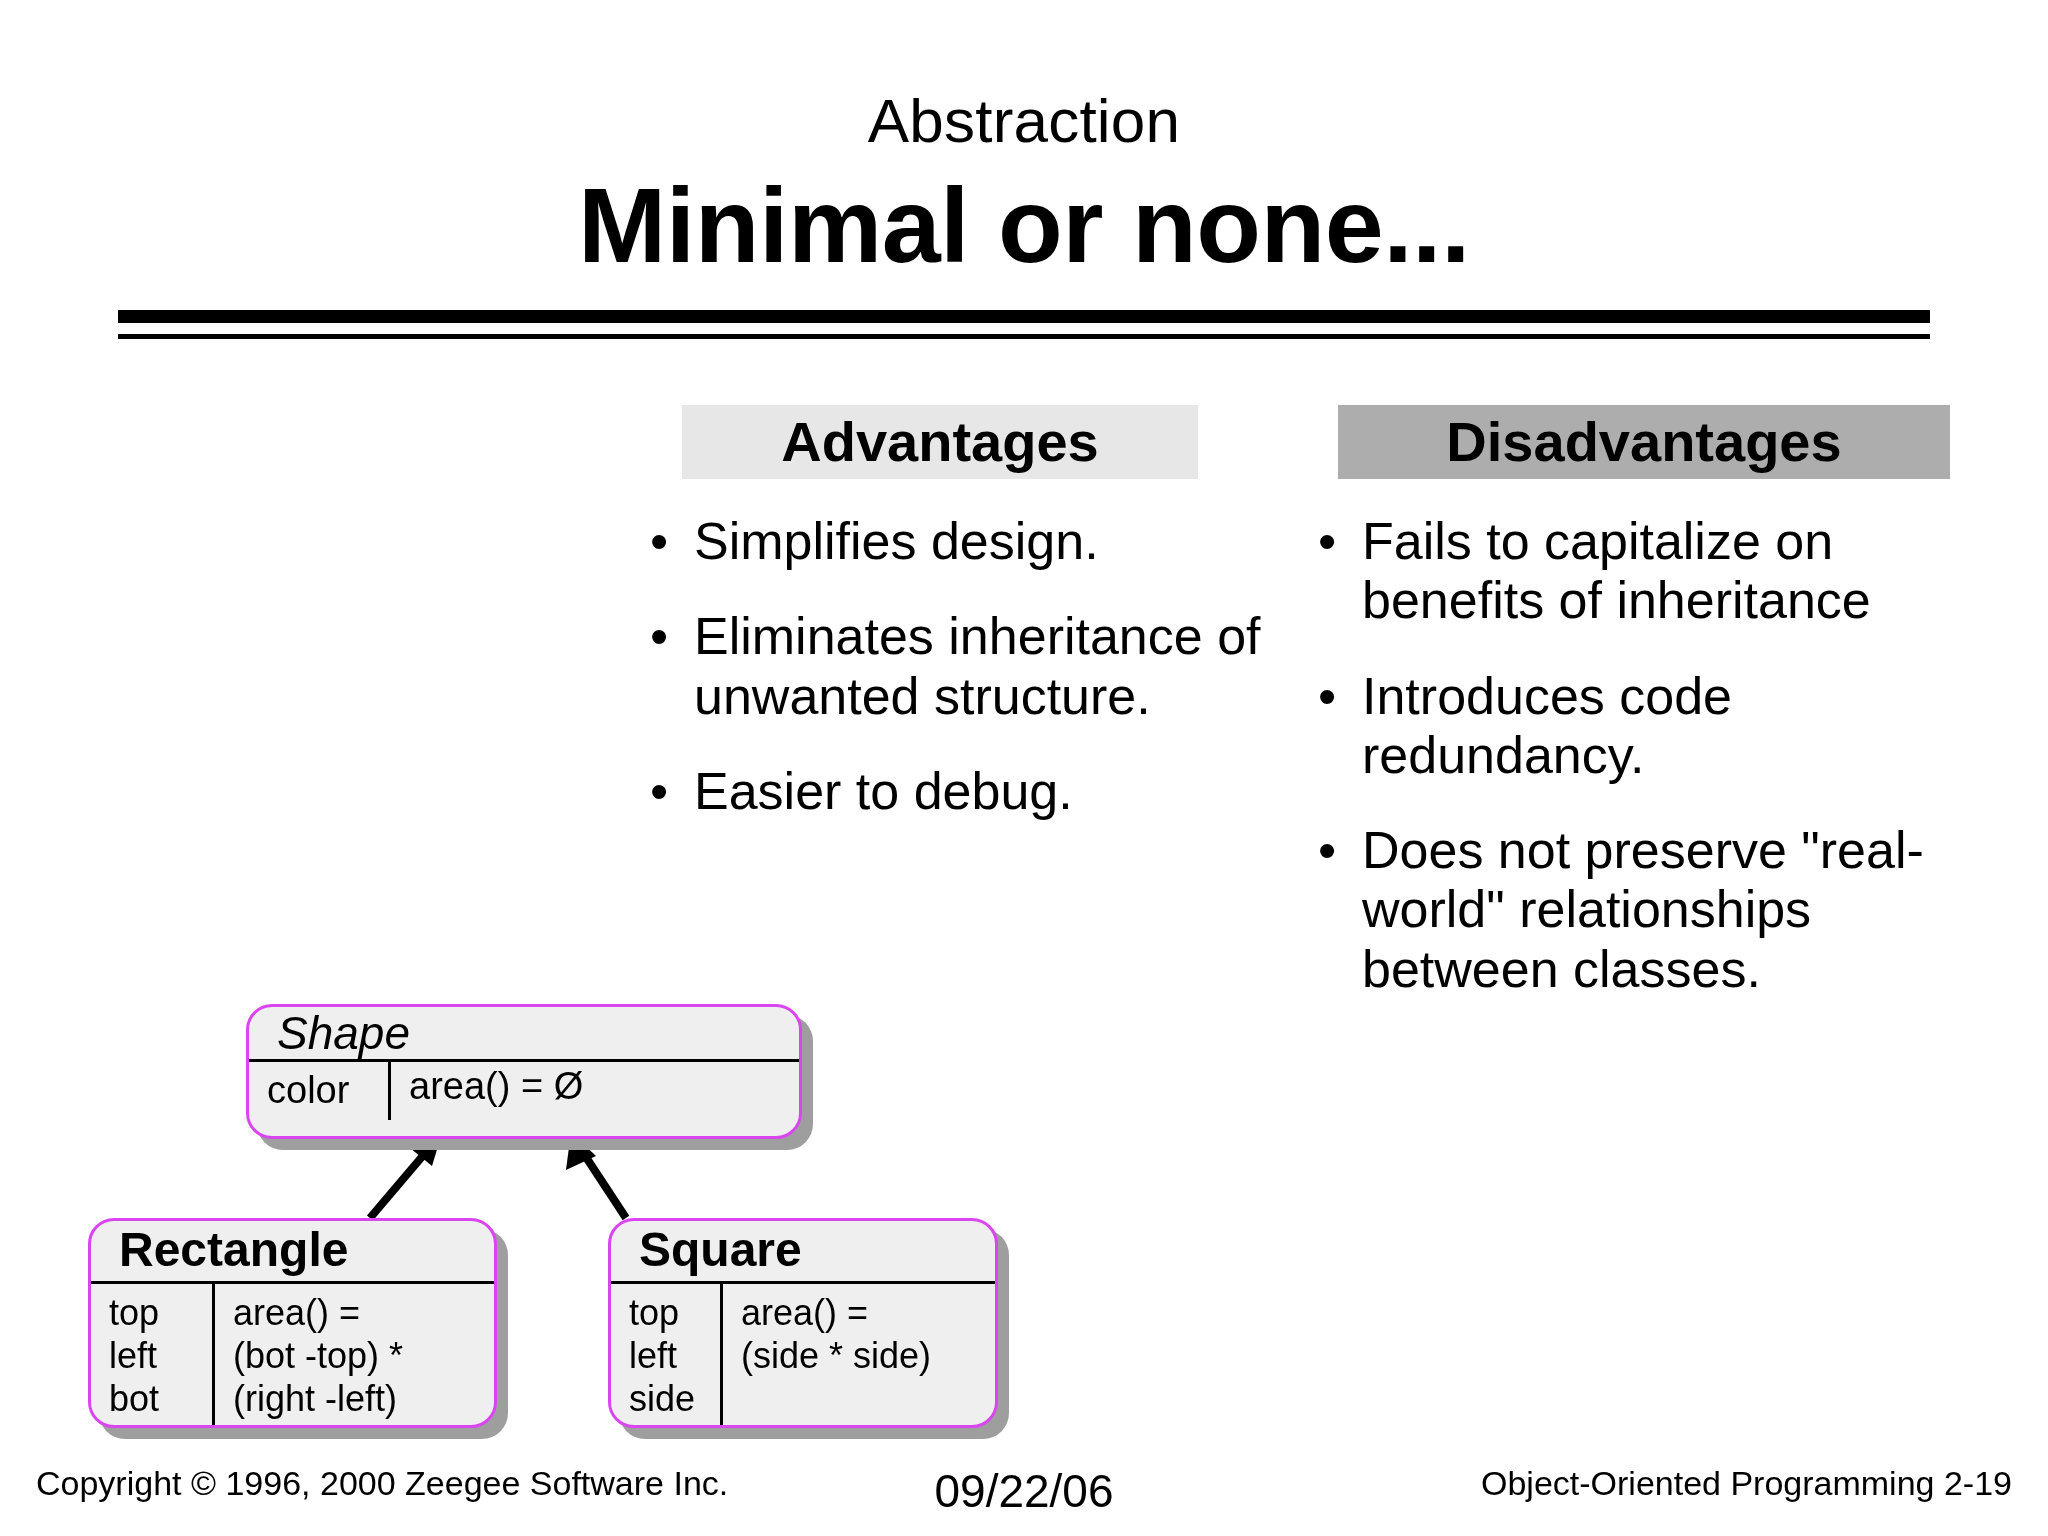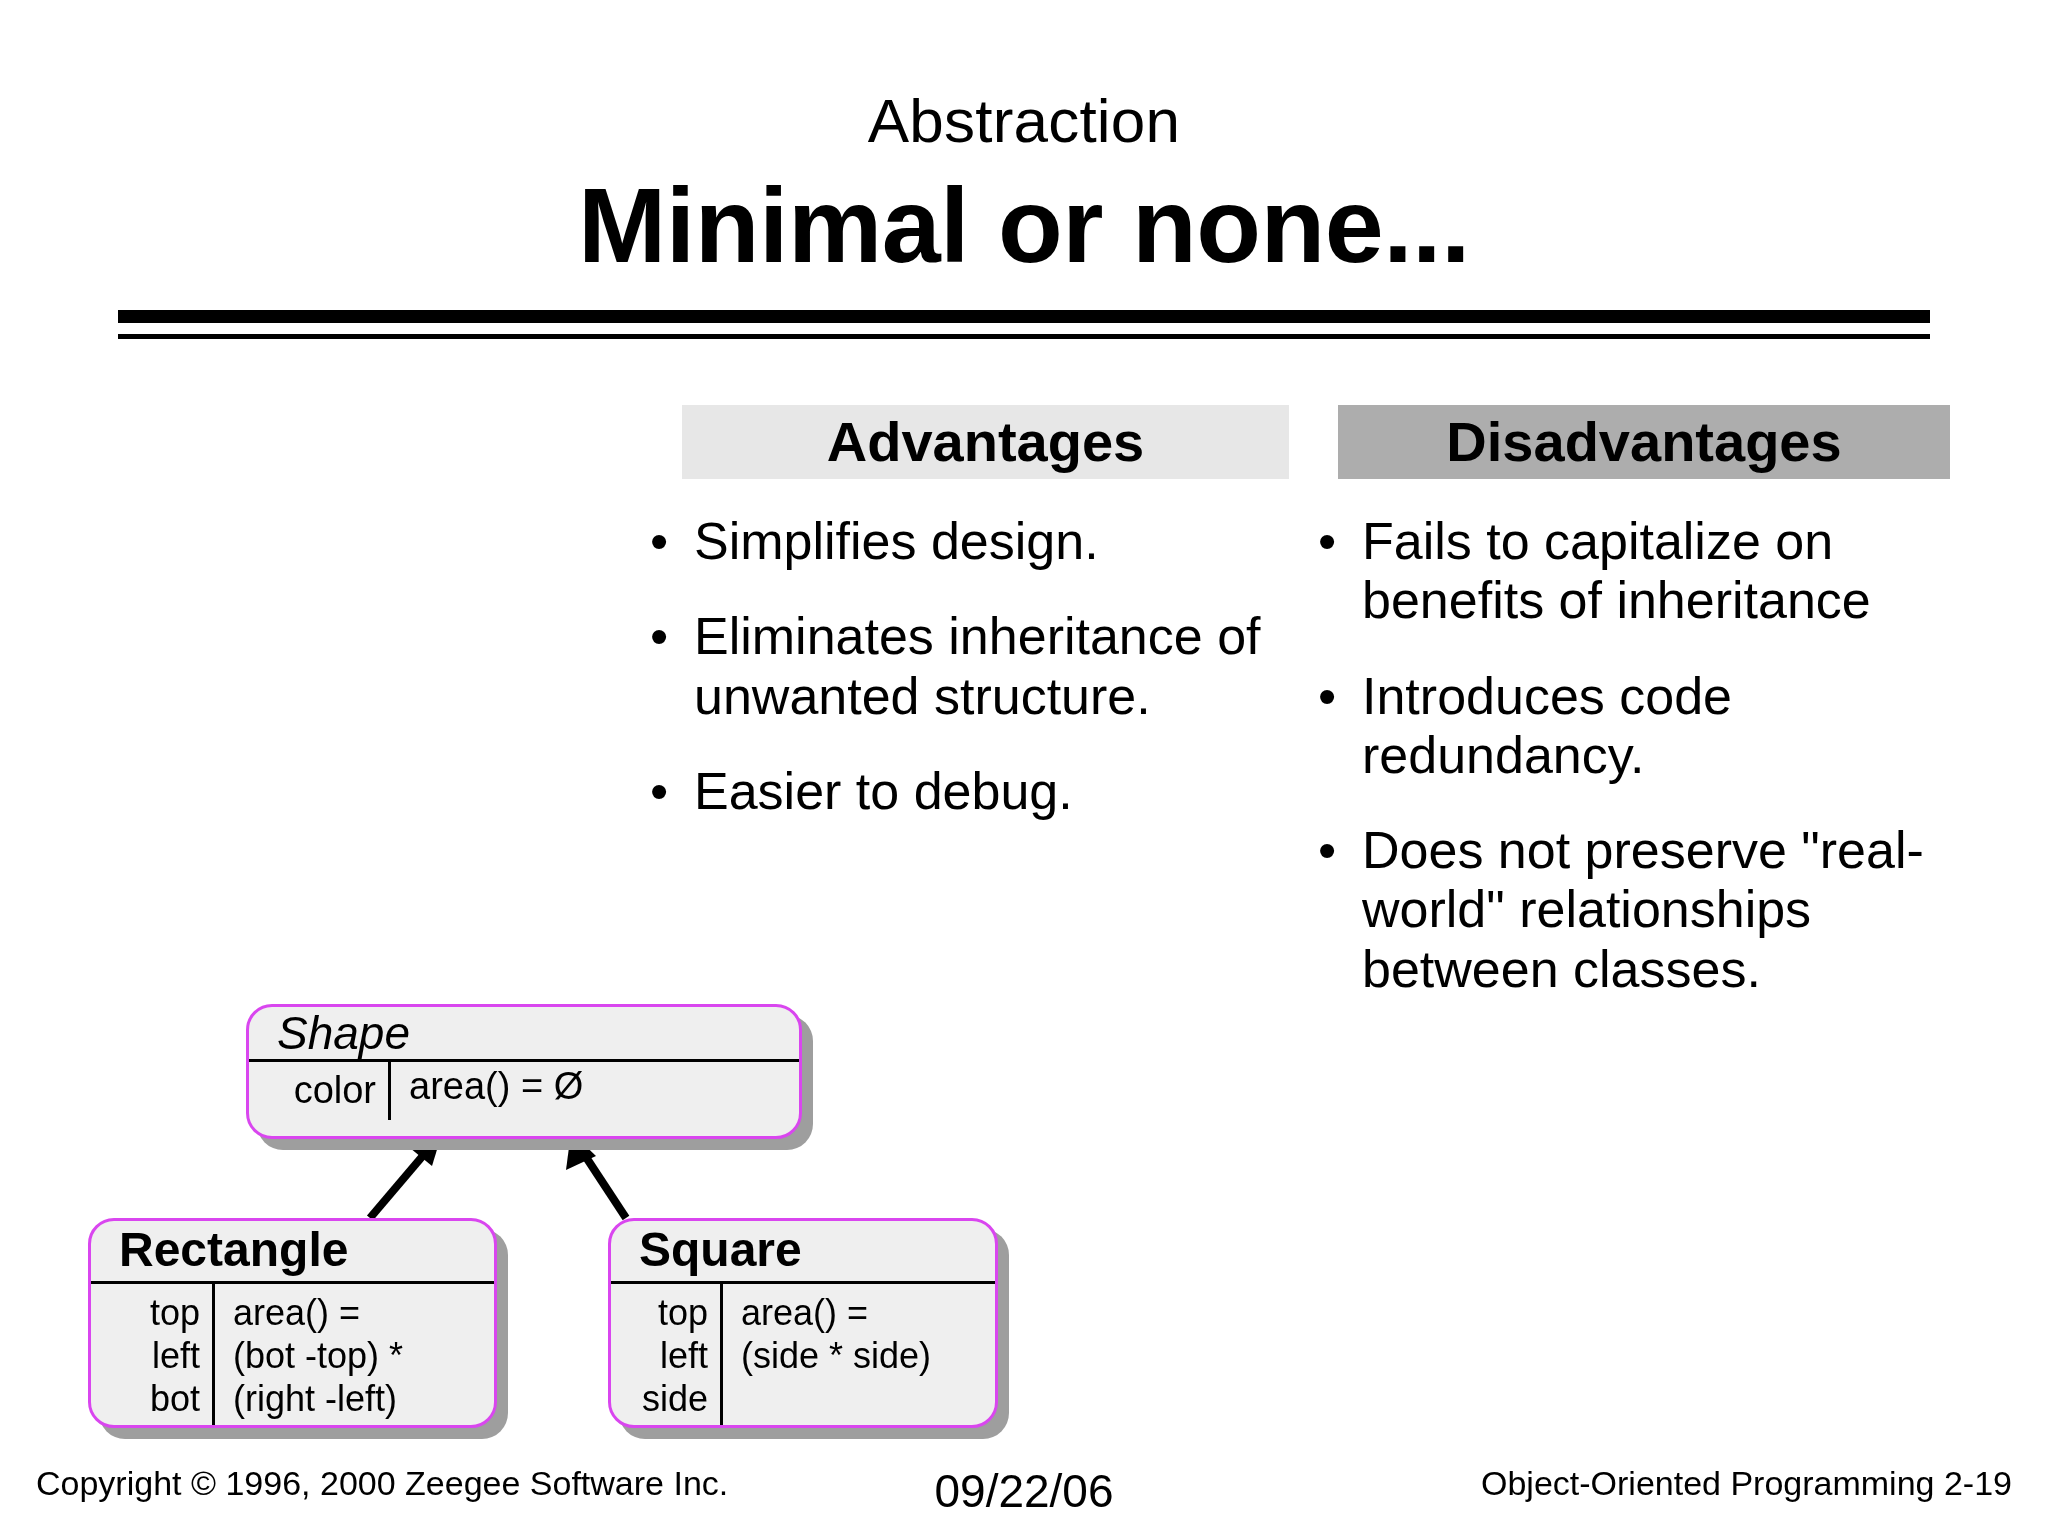--- a/index.html
+++ b/index.html
@@ -75,21 +75,21 @@
     position: absolute;
     height: 74px;
     line-height: 74px;
     text-align: center;
     font-weight: 700;
     font-size: 56px;
   }
   .col-head.advantages {
     left: 682px;
     top: 405px;
-    width: 607px;
+    width: 516px;
     background: #e7e7e7;
   }
   .col-head.disadvantages {
     left: 1338px;
     top: 405px;
     width: 612px;
     background: #adadad;
   }
 
   .bullets {
@@ -163,21 +163,20 @@
     display: flex;
     width: 100%;
   }
   .uml-attrs {
     box-sizing: border-box;
     border-right: 3px solid #000000;
     padding: 8px 12px 10px 18px;
     font-size: 36px;
     line-height: 1.19;
     white-space: pre-line;
-    text-align: right;
   }
   .uml-ops {
     box-sizing: border-box;
     padding: 8px 12px 10px 18px;
     font-size: 36px;
     line-height: 1.19;
     white-space: pre-line;
     flex: 1 1 auto;
   }
 

